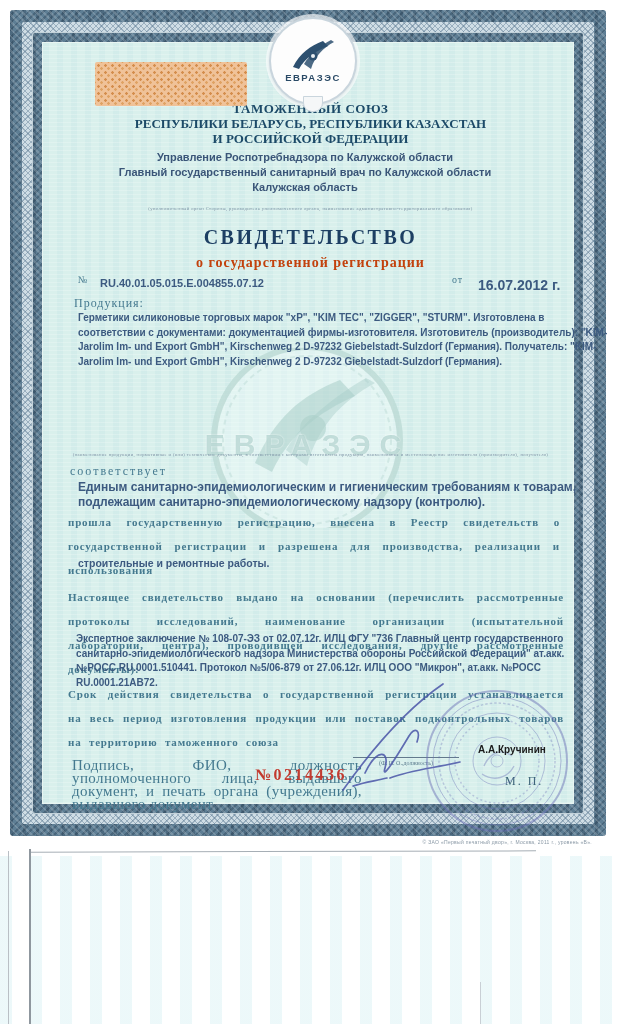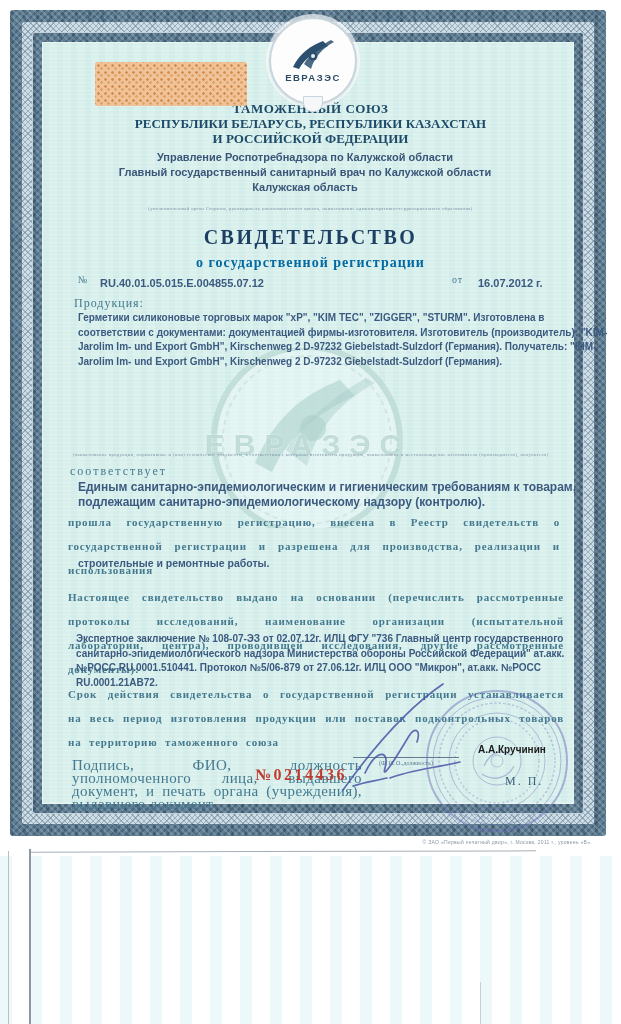--- a/index.html
+++ b/index.html
@@ -46,21 +46,21 @@
 
   
   .hdr-serif{width:621px;text-align:center;font-weight:bold;color:var(--header-navy,#1c4a68);z-index:2;}
   .hdr-sans{width:610px;text-align:center;font-family:"Liberation Sans",sans-serif;
     font-weight:bold;font-size:11px;color:#3a5578;z-index:2;}
   .tiny-caption{width:621px;text-align:center;font-size:4.6px;color:#7d93a5;
     letter-spacing:.4px;z-index:2;}
   .cert-title{width:621px;text-align:center;font-size:20px;font-weight:bold;
     letter-spacing:2.5px;color:#1d3f63;z-index:2;}
   .cert-subtitle{width:621px;text-align:center;font-size:14px;font-weight:bold;
-    letter-spacing:1px;color:#0369a1;z-index:2;}
+    letter-spacing:1px;color:#c2410c;z-index:2;}
 
   .serif-label{font-size:12px;color:var(--form-teal,#44798f);letter-spacing:1px;z-index:2;}
   .sans-val{font-family:"Liberation Sans",sans-serif;font-weight:bold;
     color:var(--typed-blue,#3c5a80);z-index:2;}
   .serif-para{font-size:11px;line-height:24px;color:var(--form-teal,#44798f);
     letter-spacing:.8px;word-spacing:4px;text-align:justify;z-index:2;font-weight:bold;}
   .sans-para{font-family:"Liberation Sans",sans-serif;font-weight:bold;font-size:10px;
     line-height:14.5px;color:var(--typed-blue,#3c5a80);z-index:2;}
 
   
@@ -125,21 +125,21 @@
   <div class="abs hdr-sans" style="top:166px;">Главный государственный санитарный врач по Калужской области</div>
   <div class="abs hdr-sans" style="top:181px;">Калужская область</div>
   <div class="abs tiny-caption" style="top:206px;">(уполномоченный орган Стороны, руководитель уполномоченного органа, наименование административно-территориального образования)</div>
 
   <div class="abs cert-title" style="top:226px;">СВИДЕТЕЛЬСТВО</div>
   <div class="abs cert-subtitle" style="top:255px;">о государственной регистрации</div>
 
   <div class="abs serif-label" style="left:78px;top:274px;font-size:10px;">№</div>
   <div class="abs sans-val" style="left:100px;top:277px;font-size:11px;">RU.40.01.05.015.E.004855.07.12</div>
   <div class="abs serif-label" style="left:452px;top:274px;font-size:10px;text-align:right;">от</div>
-  <div class="abs sans-val" style="left:478px;top:277px;font-size:11px;">16.07.2012 г.</div>
+  <div class="abs sans-val" style="left:478px;top:277px;font-size:14px;">16.07.2012 г.</div>
 
   <div class="abs serif-label" style="left:74px;top:296px;">Продукция:</div>
   <div class="abs sans-para" style="left:78px;top:311px;width:532px;">Герметики силиконовые торговых марок "хР", "KIM TEC", "ZIGGER", "STURM". Изготовлена в соответствии с документами: документацией фирмы-изготовителя. Изготовитель (производитель): "KIM-Jarolim Im- und Export GmbH", Kirschenweg 2 D-97232 Giebelstadt-Sulzdorf (Германия). Получатель: "KIM-Jarolim Im- und Export GmbH", Kirschenweg 2 D-97232 Giebelstadt-Sulzdorf (Германия).</div>
 
   <svg class="abs watermark" viewBox="0 0 275 180">
     <circle cx="137" cy="92" r="93" fill="rgba(242,252,251,.5)" stroke="rgba(185,216,211,.9)" stroke-width="6"></circle>
     <circle cx="137" cy="92" r="84" fill="none" stroke="rgba(200,226,222,.8)" stroke-width="2" stroke-dasharray="5 4"></circle>
     <path d="M85,115 C105,70 130,48 170,32 L185,48 C150,64 120,85 102,124 Z" fill="rgba(158,198,192,.55)"></path>
     <path d="M205,35 C172,53 148,78 137,118 L116,102 C134,72 162,50 196,30 Z" fill="rgba(158,198,192,.45)"></path>
     <circle cx="143" cy="80" r="13" fill="rgba(158,198,192,.55)"></circle>

